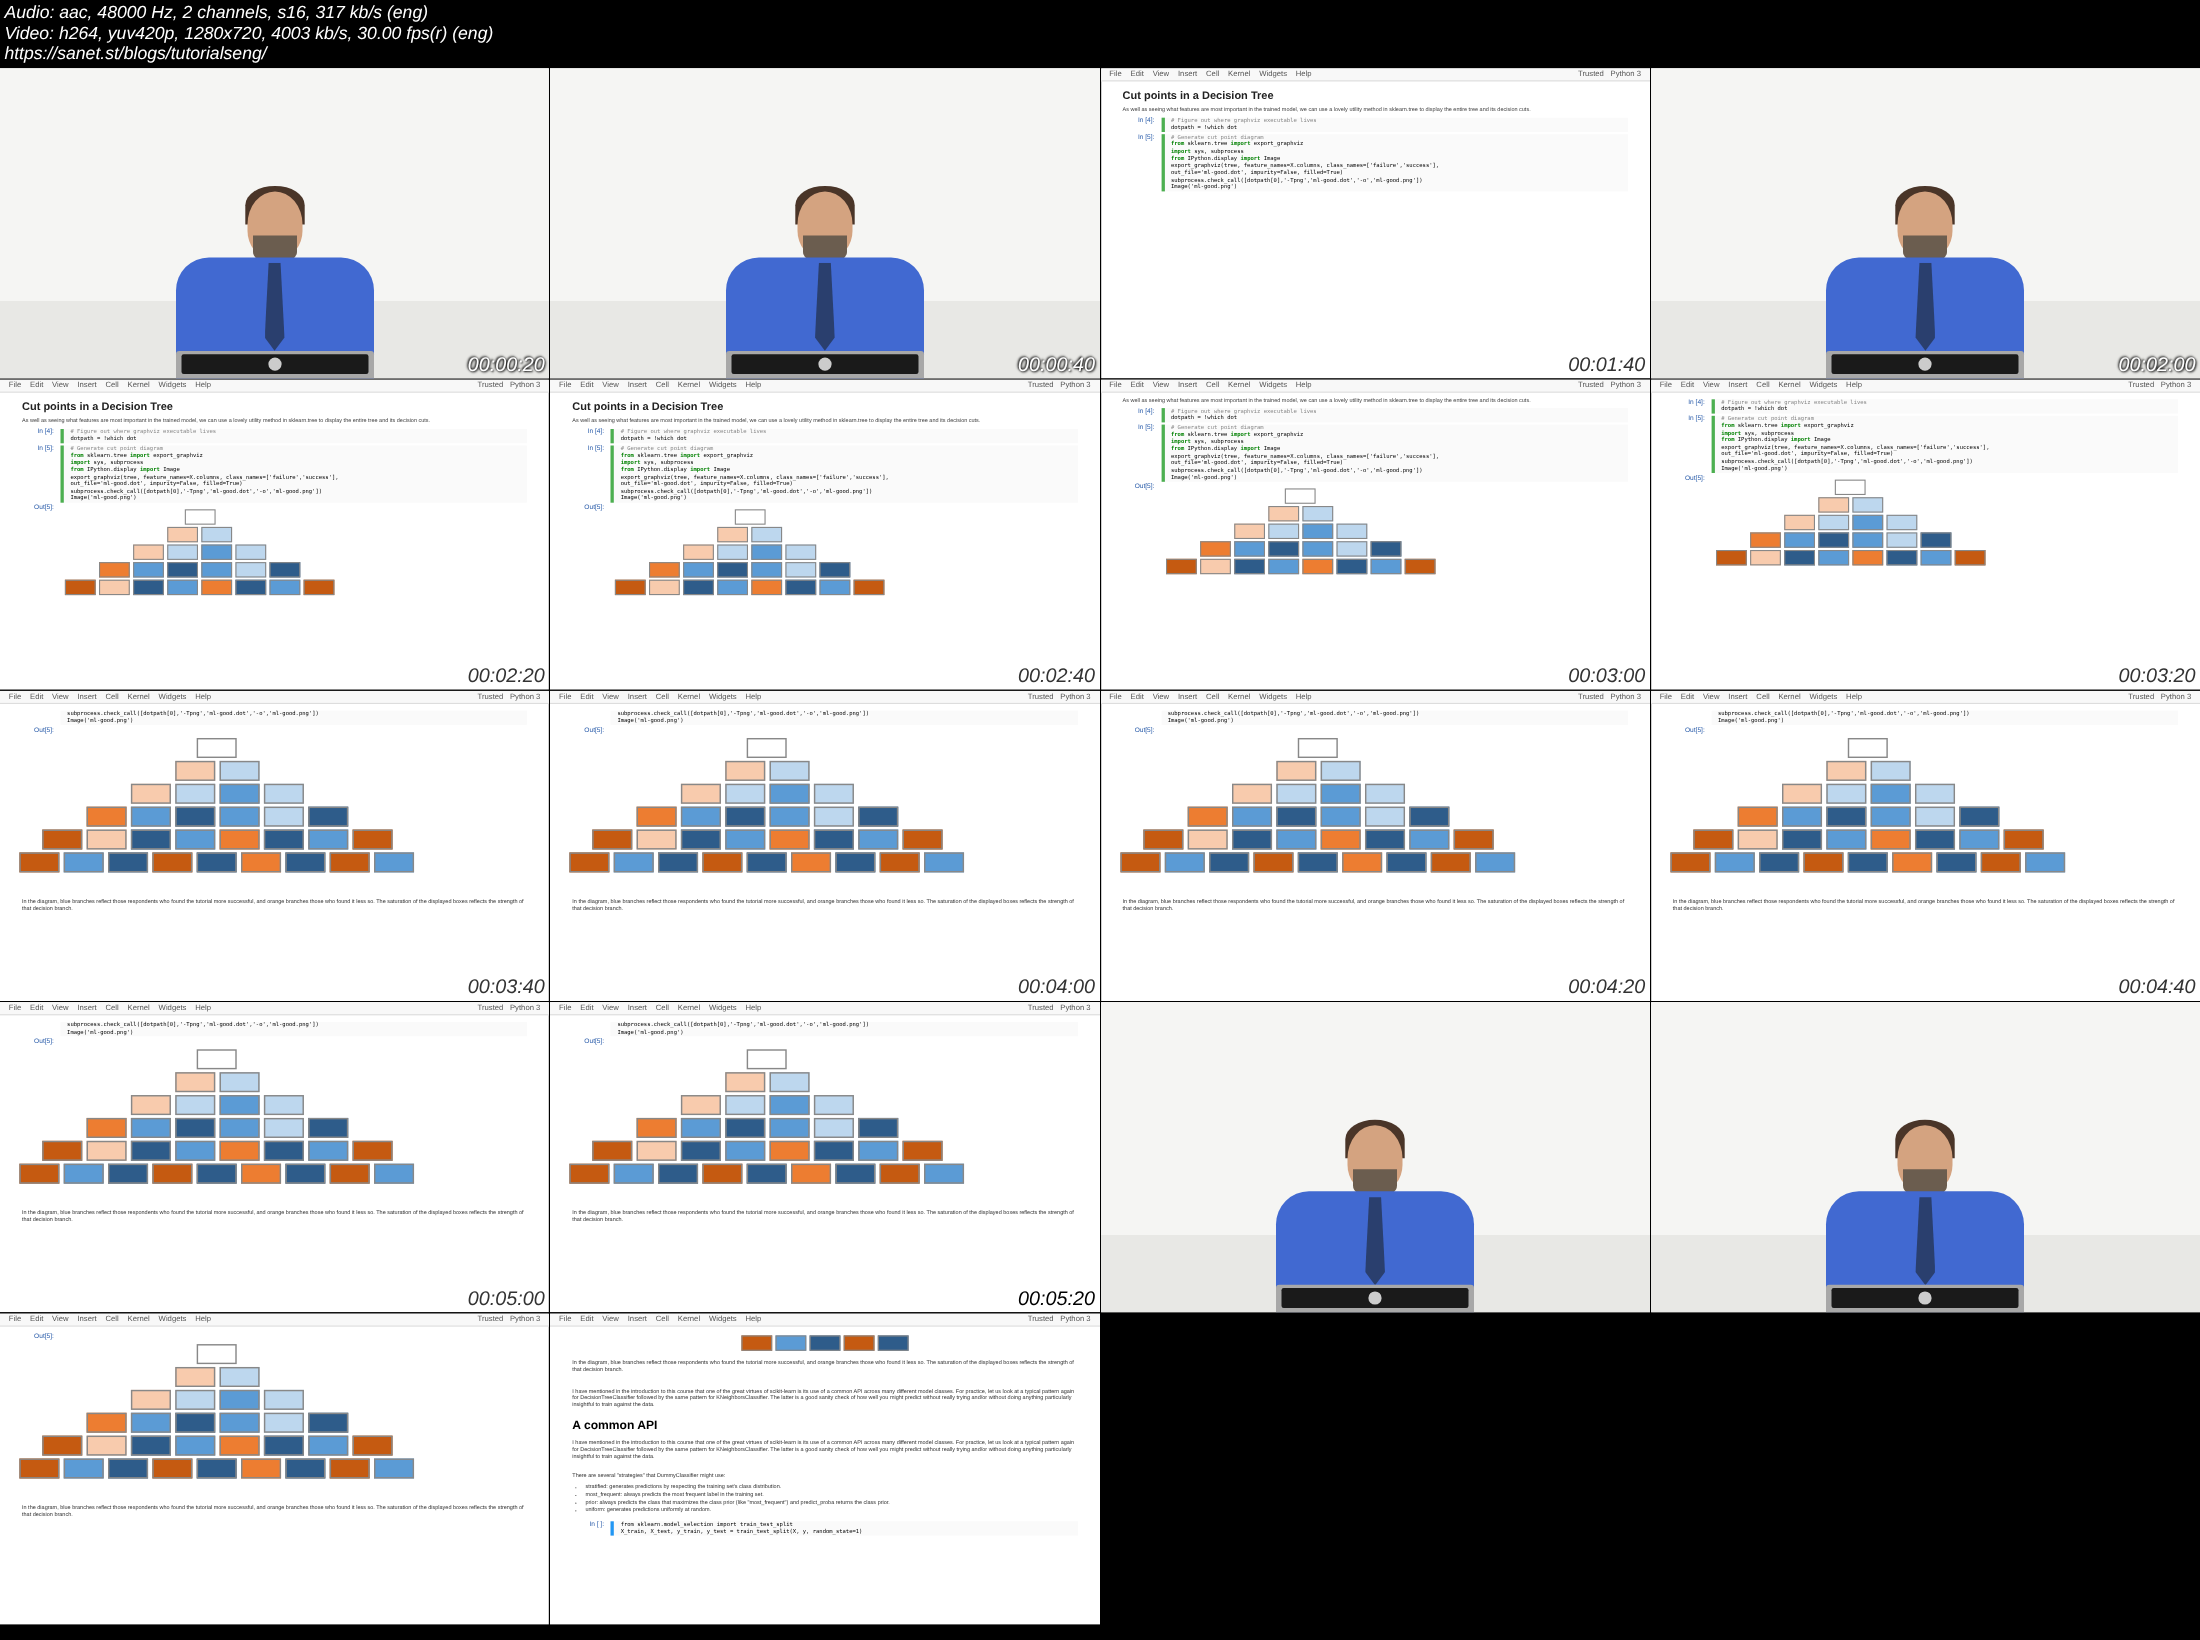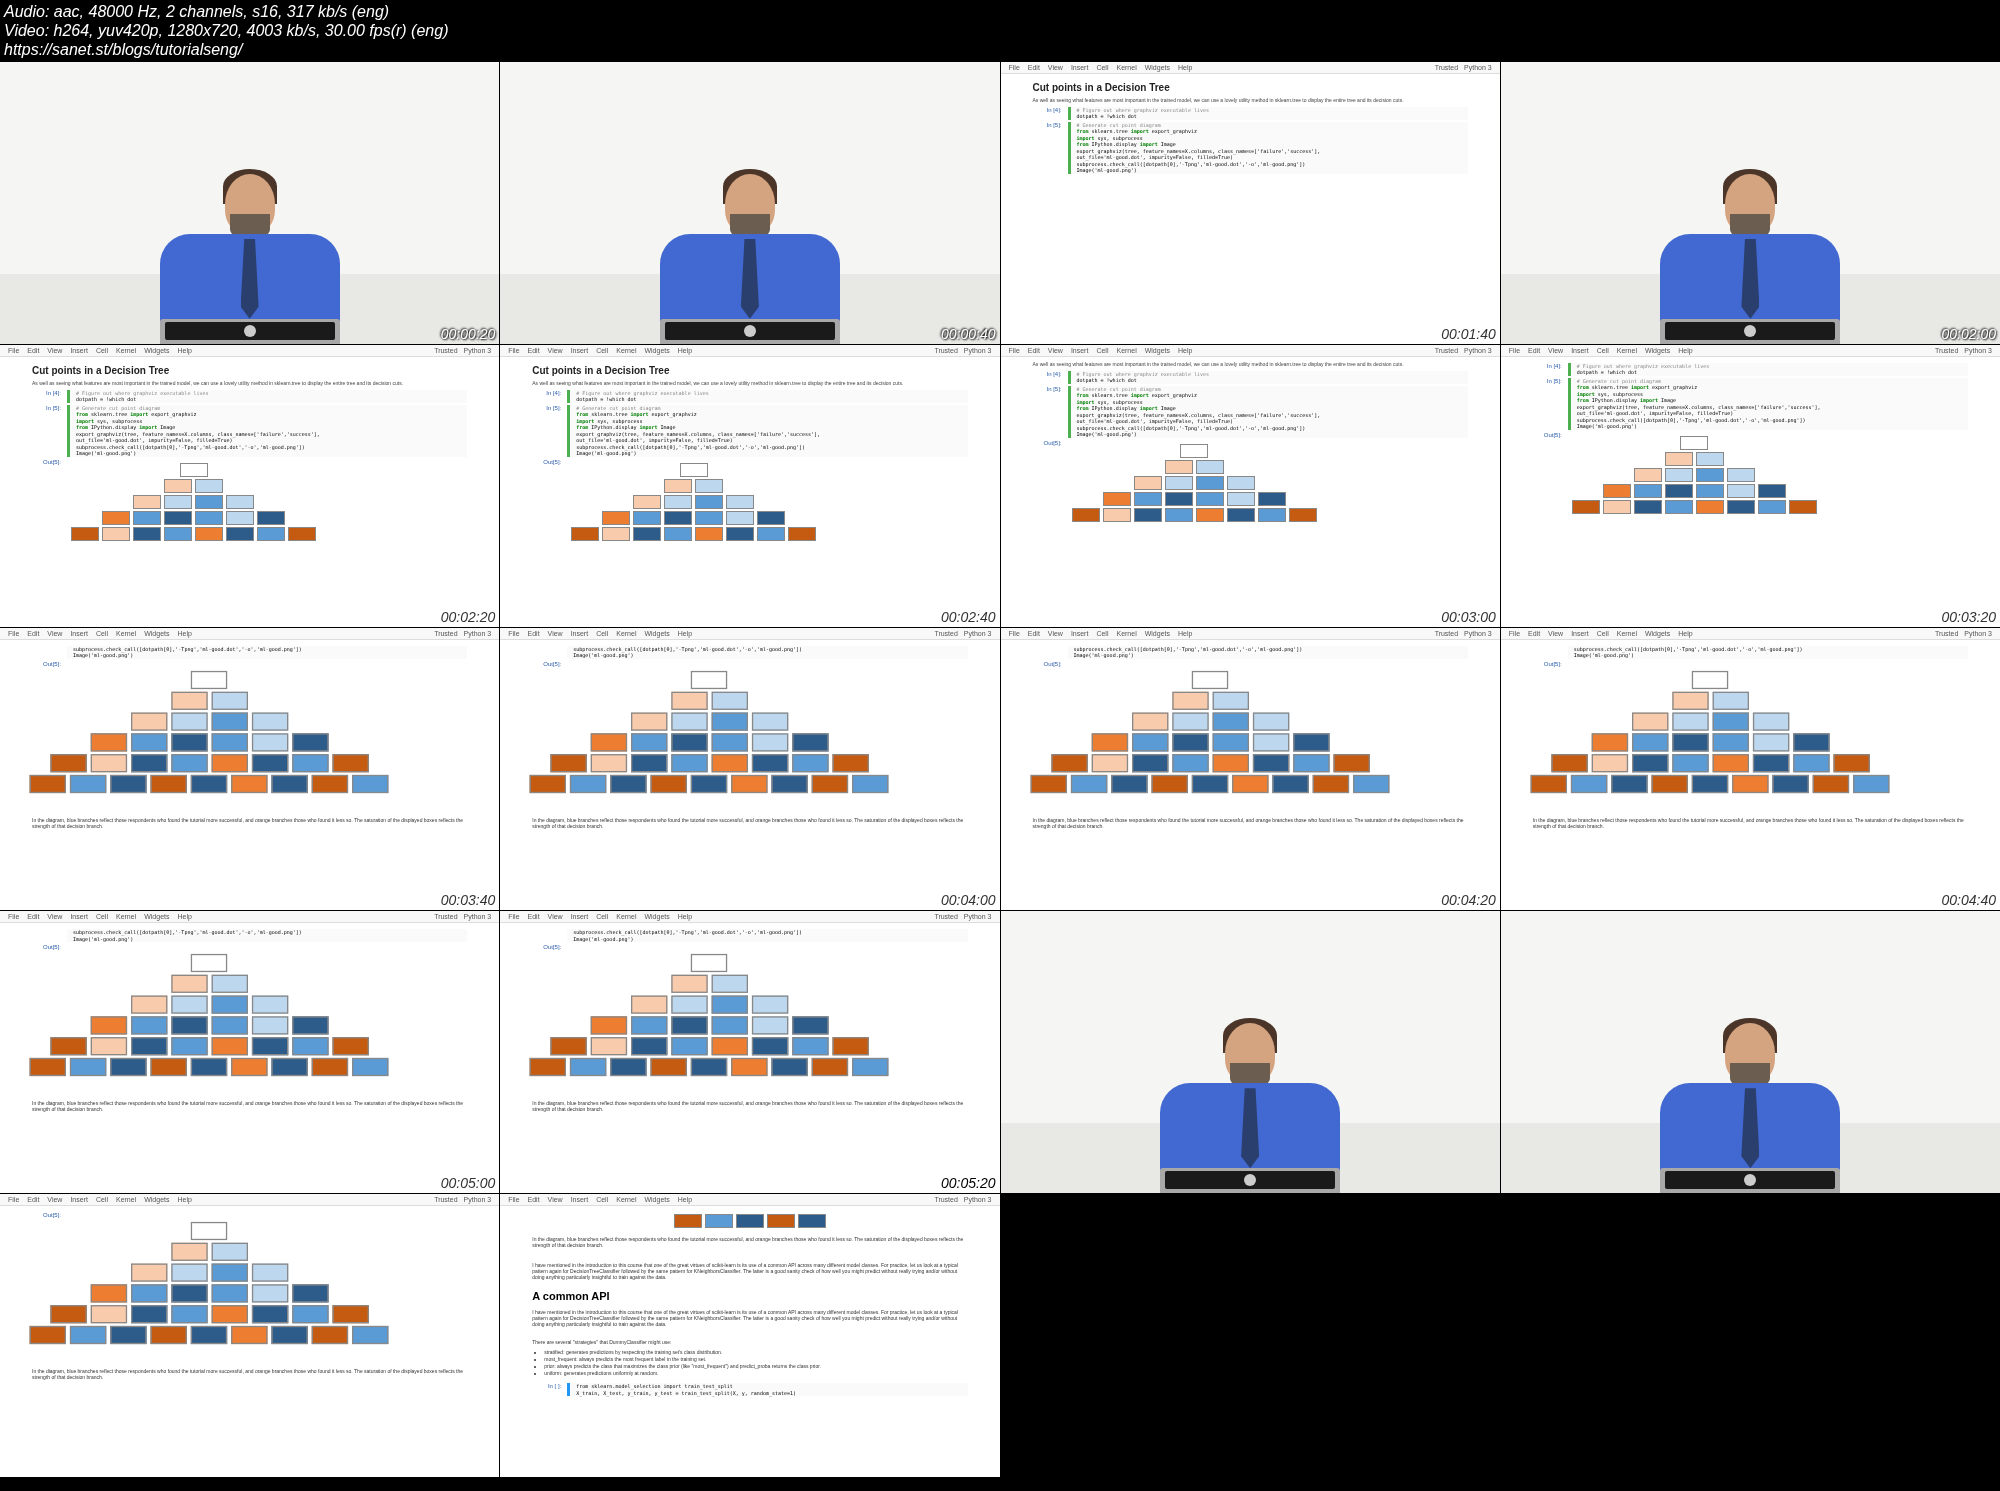--- a/index.html
+++ b/index.html
@@ -1,35 +1,35 @@
 <!DOCTYPE html>
 <html><head>
 <meta charset="utf-8">
 <style>
 *{margin:0;padding:0;box-sizing:border-box}
 body{background:#000;font-family:Arial,sans-serif;width:2000px}
 .header{background:#000;color:#fff;font-family:Arial,sans-serif;font-size:16px;font-style:italic;padding:2px 4px;line-height:1.2}
 .grid{display:grid;grid-template-columns:repeat(4,1fr);grid-template-rows:repeat(5,1fr);gap:1px;background:#000;width:2000px;height:1415px}
 .cell{background:#fff;position:relative;overflow:hidden}
-.ts{position:absolute;bottom:2px;right:4px;color:#fff;font-family:Arial;font-size:14px;text-shadow:1px 1px 2px #000,-1px -1px 2px #000;font-style:italic;z-index:10}
+.ts{position:absolute;bottom:2px;right:4px;color:#fff;font-family:Arial;font-size:18px;text-shadow:1px 1px 2px #000,-1px -1px 2px #000;font-style:italic;z-index:10}
 .presenter{width:100%;height:100%;background:linear-gradient(#f5f5f3 0%,#f5f5f3 75%,#e8e8e5 75%,#e8e8e5 100%);display:flex;align-items:flex-end;justify-content:center;position:relative}
 .person{width:200px;height:180px;position:relative}
 .head{width:50px;height:60px;background:#d4a380;border-radius:50% 50% 40% 40%;position:absolute;top:10px;left:75px}
 .hair{width:54px;height:35px;background:#4a3528;border-radius:50% 50% 0 0;position:absolute;top:5px;left:73px}
 .beard{width:40px;height:25px;background:#6b5d4f;border-radius:0 0 40% 40%;position:absolute;top:50px;left:80px}
 .shirt{width:180px;height:110px;background:#4169d1;border-radius:30px 30px 0 0;position:absolute;top:70px;left:10px}
 .tie{width:18px;height:80px;background:#2a3f6e;position:absolute;top:75px;left:91px;clip-path:polygon(20% 0,80% 0,100% 85%,50% 100%,0 85%)}
 .laptop{width:180px;height:25px;background:#a8a8a8;border-radius:3px 3px 0 0;position:absolute;bottom:0;left:10px}
 .laptop::before{content:"";position:absolute;width:170px;height:18px;background:#1a1a1a;top:3px;left:5px;border-radius:2px}
 .laptop::after{content:"";position:absolute;width:12px;height:12px;background:#ccc;border-radius:50%;top:6px;left:84px}
 .notebook{width:100%;height:100%;background:#fff;font-size:6px;display:flex;flex-direction:column}
 .nb-menu{background:#f8f8f8;padding:2px 8px;font-size:7px;color:#555;display:flex;gap:8px;border-bottom:1px solid #ddd}
 .nb-menu span{cursor:default}
 .nb-right{margin-left:auto;display:flex;gap:6px}
-.nb-content{padding:4px 32px;flex:1;overflow:hidden}
+.nb-content{padding:4px 20px;flex:1;overflow:hidden}
 .nb-title{font-size:10px;font-weight:bold;margin:4px 0;color:#222}
 .nb-desc{font-size:5px;color:#444;margin-bottom:4px}
 .nb-cell{display:flex;margin:2px 0}
 .nb-prompt{width:35px;font-size:6px;color:#2a5caa;flex-shrink:0;text-align:right;padding-right:6px}
 .nb-code{flex:1;font-family:monospace;font-size:5px;line-height:1.3;border-left:3px solid #4caf50;padding-left:6px;background:#fafafa}
 .nb-code .comment{color:#888}
 .nb-code .kw{color:#008000;font-weight:bold}
 .tree-diagram{padding:4px;display:flex;flex-direction:column;align-items:center;gap:2px}
 .tree-row{display:flex;gap:3px;justify-content:center}
 .node{width:28px;height:14px;font-size:3px;border:1px solid #888;display:flex;align-items:center;justify-content:center}

